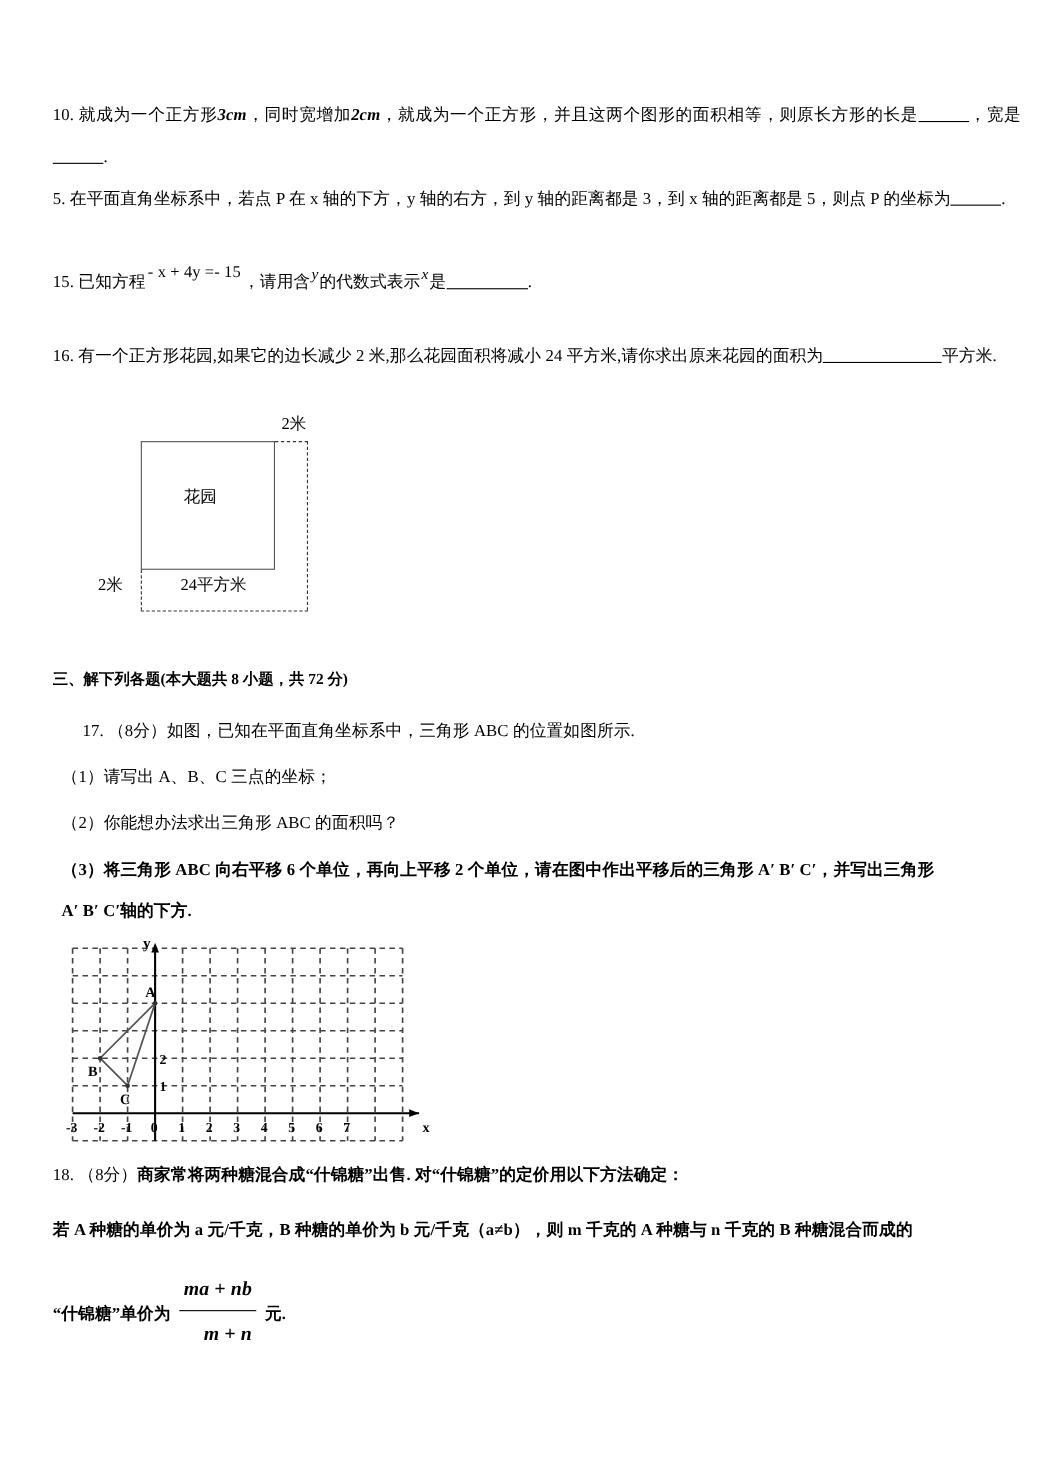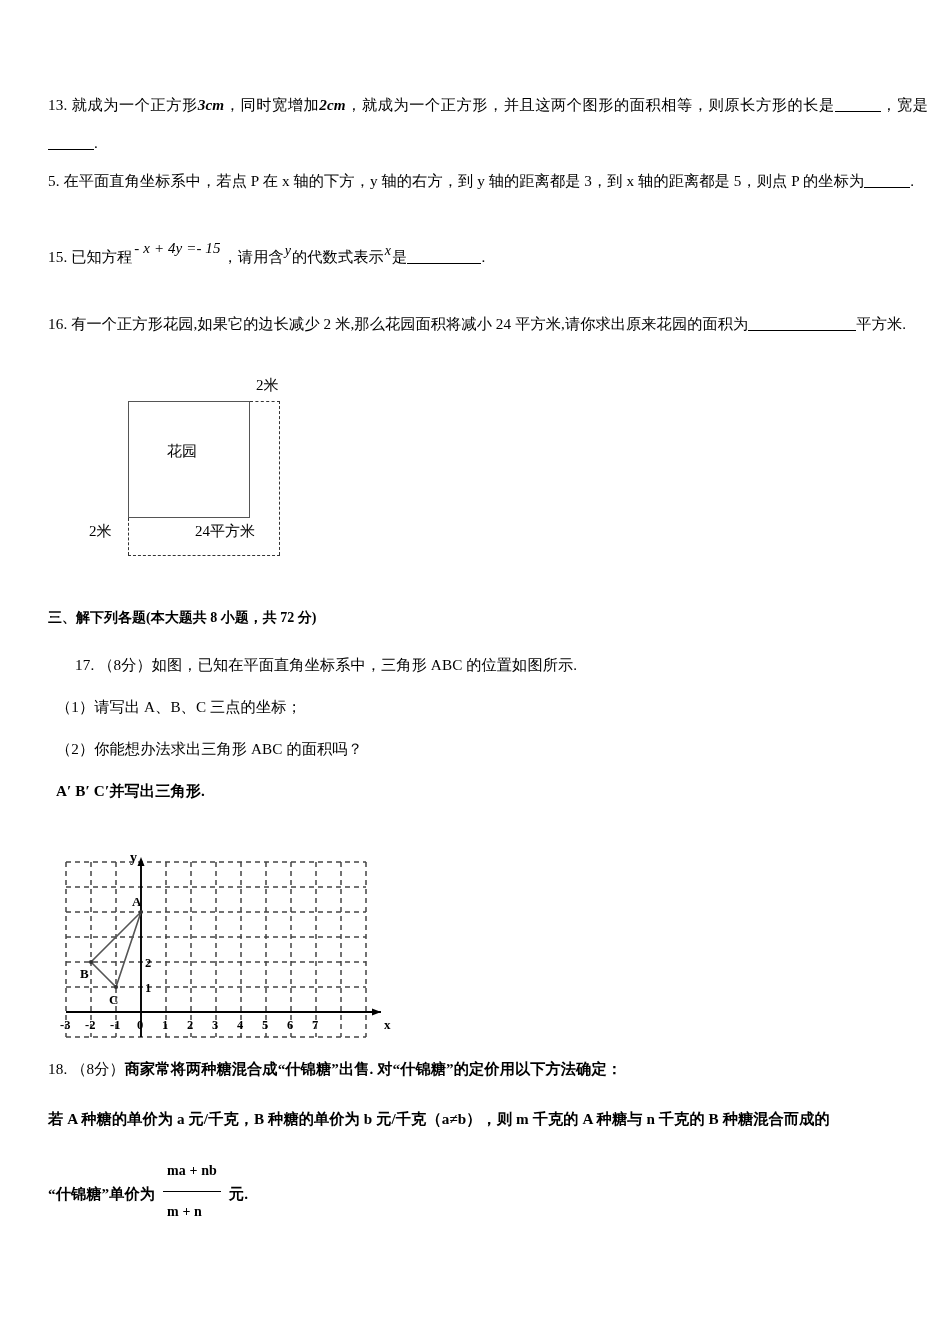--- a/index.html
+++ b/index.html
@@ -66,21 +66,20 @@
     border-bottom: 1.4px solid #000;
     width: 108px;
     height: 14px;
     vertical-align: -2px;
   }
 
   
   .eqn-raised {
     display: inline-block;
     font-family: "Liberation Serif", serif;
-    font-style: italic;
     font-size: 15px;
     position: relative;
     top: -9px;
     padding: 0 2px;
     white-space: nowrap;
   }
   .var-raised {
     display: inline-block;
     font-family: "Liberation Serif", serif;
     font-style: italic;
@@ -166,21 +165,20 @@
     left: 1px;
     top: 148px;
     font-size: 15px;
   }
   .lbl-area {
     position: absolute;
     left: 76px;
     top: 148px;
     font-size: 15px;
     white-space: nowrap;
-    margin-left: 31px;
   }
 
   
   .sec3 {
     position: absolute;
     left: 0;
     top: 523px;
     font-size: 14px;
     font-weight: bold;
   }
@@ -198,23 +196,24 @@
     height: 200px;
   }
   .row-18  { position: absolute; left: 0; top: 964px; width: 880px; }
   .row-18a { position: absolute; left: 0; top: 1014px; width: 880px; }
   .row-18b { position: absolute; left: 0; top: 1070px; width: 880px; }
 
   
   .frac {
     display: inline-block;
     vertical-align: middle;
-    text-align: left;
-    font-family: "Liberation Serif", serif;
-    font-size: 14px;
+    text-align: right;
+    font-style: italic;
+    font-family: "Liberation Serif", serif;
+    font-size: 18px;
     position: relative;
     top: -4px;
     margin: 0 4px;
   }
   .frac .numer {
     display: block;
     border-bottom: 1.3px solid #000;
     padding: 0 4px 1px 4px;
   }
   .frac .denom {
@@ -223,21 +222,21 @@
   }
 </style>
 </head>
 <body>
 
 <div class="page">
   <div class="content">
 
     <div class="row-13">
       <p class="q">
-        <span class="num">13.</span>
+        <span class="num">10.</span>
         <span>就成为一个正方形</span><span class="bold ital">3cm</span><span>，同时宽增加</span><span class="bold ital">2cm</span><span>，就成为一个正方形，并且这两个图形的面积相等，则原长方形的长是</span><span class="blank-s"></span><span>，宽是</span><span class="blank-s"></span><span>.</span>
       </p>
     </div>
 
     <div class="row-14">
       <p class="q">
         <span class="num">5.</span>
         <span>在平面直角坐标系中，若点 P 在 x 轴的下方，y 轴的右方，到 y 轴的距离都是 3，到 x 轴的距离都是 5，则点 P 的坐标为</span><span class="blank-s"></span><span>.</span>
       </p>
     </div>
@@ -276,21 +275,22 @@
         <span>（8分）</span><span>如图，已知在平面直角坐标系中，三角形 ABC 的位置如图所示.</span>
       </p>
     </div>
     <div class="row-17a">
       <p class="q">（1）请写出 A、B、C 三点的坐标；</p>
     </div>
     <div class="row-17b">
       <p class="q">（2）你能想办法求出三角形 ABC 的面积吗？</p>
     </div>
     <div class="row-17c">
-      <p class="q bold">A′ B′ C′并写出三角形.</p>
+      <p class="q bold">（3）将三角形 ABC 向右平移 6 个单位，再向上平移 2 个单位，请在图中作出平移后的三角形 A′ B′ C′，并写出三角形</p>
+      <p class="q bold">A′ B′ C′轴的下方.</p>
     </div>
 
     <div class="grid-fig">
       <svg width="340" height="200" viewBox="0 0 340 200">
 
         <g stroke="#444444" stroke-width="1.5" stroke-dasharray="5,4" fill="none">
 
           <line x1="10" y1="10" x2="10" y2="185"></line>
           <line x1="35" y1="10" x2="35" y2="185"></line>
           <line x1="60" y1="10" x2="60" y2="185"></line>

